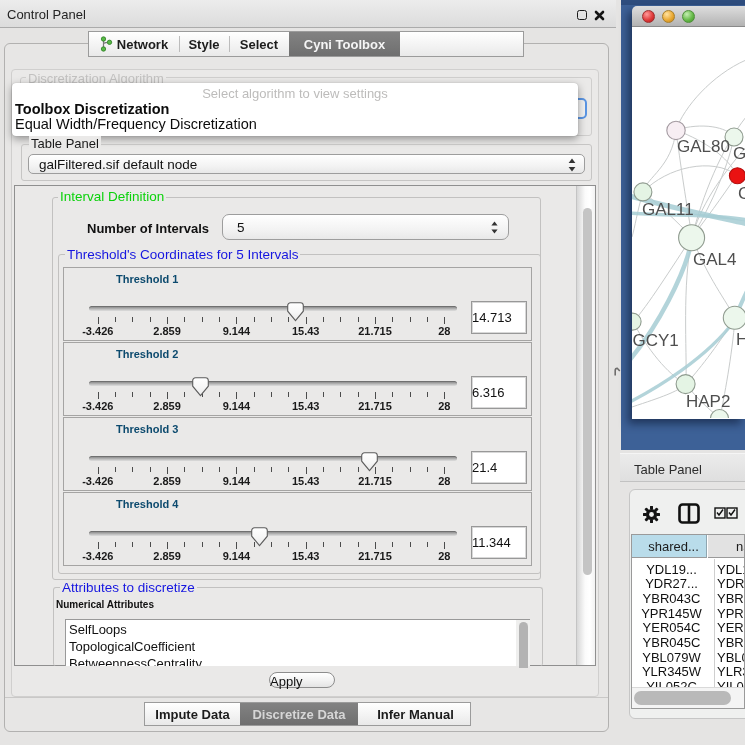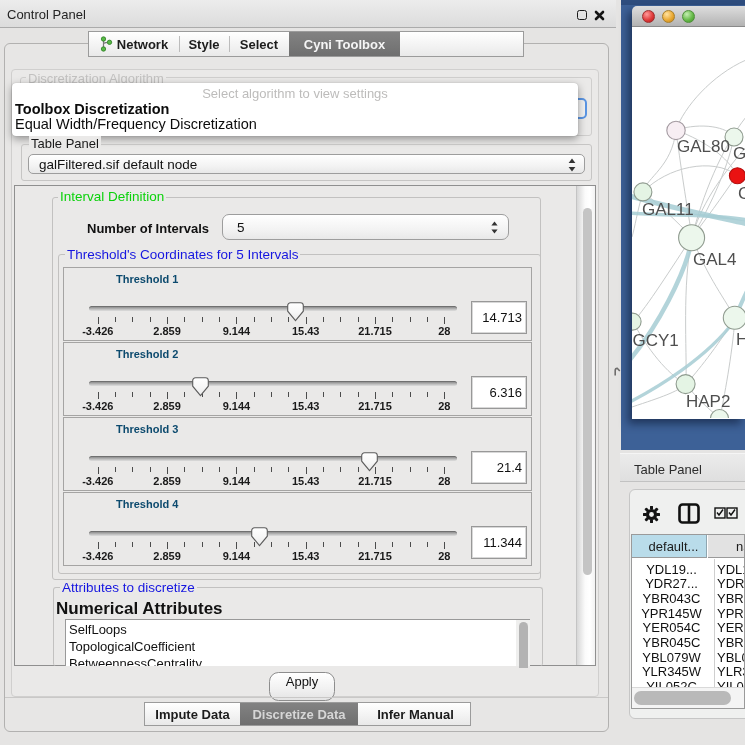--- a/index.html
+++ b/index.html
@@ -40,34 +40,34 @@
 
 .tbox { position:absolute; left:63px; width:469px; height:74px;
   border:1px solid #a5a4a3; background:#eae9e8; }
 .tlabel { position:absolute; left:6px; top:5px; font-size:11px; font-weight:700; color:#0c4a6e;margin-left:46px; }
 .track { position:absolute; height:5px; border-radius:2.5px;
   background:linear-gradient(#8e8e8e,#bdbdbd 55%,#dedede); border-top:1px solid #707070; }
 .tick { position:absolute; width:1px; background:#4c4c4c; }
 .ticklab { position:absolute; width:70px; text-align:center; font-size:11px; font-weight:700; color:#1a1a1a; }
 .vbox { position:absolute; left:407px; top:33px; width:56px; height:33px; background:#fff;
   border:1px solid #989898; box-shadow:inset 0 0 0 1px #d8d8d8; font-size:13px; color:#111;
-  text-align:right; padding-right:4px; line-height:31px; }
+  text-align:left; padding-right:4px; line-height:31px; }
 
 
 .combo { position:absolute; background:linear-gradient(#ffffff,#f3f3f3 60%,#e8e8e8);
   border:1px solid #9d9d9d; border-radius:6px; font-size:13.5px; color:#111; }
 
 
 #numlist { position:absolute; left:65px; top:619px; width:465px; height:47px;
   background:#fff; border:1px solid #999; border-bottom:none; font-size:13px; color:#111; overflow:hidden; }
 
 
-#applybtn { position:absolute; left:269px; top:672px; width:66px; height:29px;
+#applybtn { position:absolute; left:269px; top:672px; width:66px; height:16px;
   background:linear-gradient(#ffffff,#f2f2f2 55%,#e4e4e4); border:1px solid #8d8d8d; border-radius:9.5px;
-  font-size:13px; color:#111; text-align:center; line-height:17px; }
+  font-size:13px; color:#111; text-align:left; line-height:17px; }
 
 
 #bluebg { position:absolute; left:621px; top:0; width:124px; height:450px; background:#3d6197; }
 #netwin { position:absolute; left:632px; top:6px; width:113px; height:413px;
   border-radius:5px 0 0 0; box-shadow:-4px 5px 9px rgba(10,20,45,0.55); }
 #nettitle { position:absolute; left:0; top:0; width:114px; height:21px; border-radius:5px 0 0 0;
   background:linear-gradient(#dedede,#b3b3b3); border-bottom:1px solid #8a8a8a; }
 .light { position:absolute; top:3.5px; width:13px; height:13px; border-radius:50%; }
 #netcanvas { position:absolute; left:0; top:21px; width:114px; height:392px; background:#ffffff; overflow:hidden; }
 
@@ -324,21 +324,21 @@
             <stop offset="1" stop-color="#e9e9e9"></stop>
           </linearGradient>
         </defs>
 <path d="M 3.5 0.7 H 13.5 A 2.8 2.8 0 0 1 16.3 3.5 V 9.2 L 8.5 18.6 L 0.7 9.2 V 3.5 A 2.8 2.8 0 0 1 3.5 0.7 Z" fill="url(#thg196_33.5)" stroke="#5c5c5c" stroke-width="1.1"></path>
 </svg>
 <div class="vbox">11.344</div>
 </div>
 
 <div class="group" style="left:53px;top:587px;width:490px;height:79px;border-color:#c2c1c0;border-bottom:none"></div>
 <div class="abs" style="left:60px;top:580px;font-size:13.5px;color:#1616e0;background:#eae9e8;padding:0 2px">Attributes to discretize</div>
-<div class="abs" style="left:56px;top:599px;font-size:17px;font-weight:700;color:#111">Numerical Attributes</div>
+<div class="abs" style="left:56px;top:599px;font-size:10px;font-weight:700;color:#111">Numerical Attributes</div>
 <div id="numlist">
   <div style="position:absolute;left:3px;top:2px">SelfLoops</div>
   <div style="position:absolute;left:3px;top:19px">TopologicalCoefficient</div>
   <div style="position:absolute;left:3px;top:36px">BetweennessCentrality</div>
 </div>
 <div class="abs" style="left:516px;top:619px;width:14px;height:47px;background:#efefee;border-top:1px solid #999"></div>
 <div class="abs" style="left:518.5px;top:622px;width:9px;height:46px;border-radius:4.5px 4.5px 0 0;background:#b3b3b3"></div>
 
 <div id="applybtn">Apply</div>
 
@@ -444,21 +444,21 @@
   <line x1="11" y1="2" x2="11" y2="19" stroke="#111" stroke-width="2.6"></line>
 </svg>
 <svg class="abs" style="left:714px;top:507px" width="24" height="12" viewBox="0 0 24 12">
   <rect x="1" y="1" width="10" height="10" fill="none" stroke="#111" stroke-width="1.4"></rect>
   <path d="M3 5.5 L5 8 L9 2.5" fill="none" stroke="#111" stroke-width="1.4"></path>
   <rect x="13" y="1" width="10" height="10" fill="none" stroke="#111" stroke-width="1.4"></rect>
   <path d="M15 5.5 L17 8 L21 2.5" fill="none" stroke="#111" stroke-width="1.4"></path>
 </svg>
 
 <div id="dtable">
-  <div class="hdr1">default...</div>
+  <div class="hdr1">shared...</div>
   <div class="hdr2"><span style="margin-left:28px">na</span></div>
   <div class="colsep"></div>
   <div class="row1" style="top:26.5px">YDL19...</div>
       <div class="row2" style="top:26.5px">YDL1</div>
 <div class="row1" style="top:41.2px">YDR27...</div>
       <div class="row2" style="top:41.2px">YDR2</div>
 <div class="row1" style="top:55.9px">YBR043C</div>
       <div class="row2" style="top:55.9px">YBR0</div>
 <div class="row1" style="top:70.6px">YPR145W</div>
       <div class="row2" style="top:70.6px">YPR1</div>

